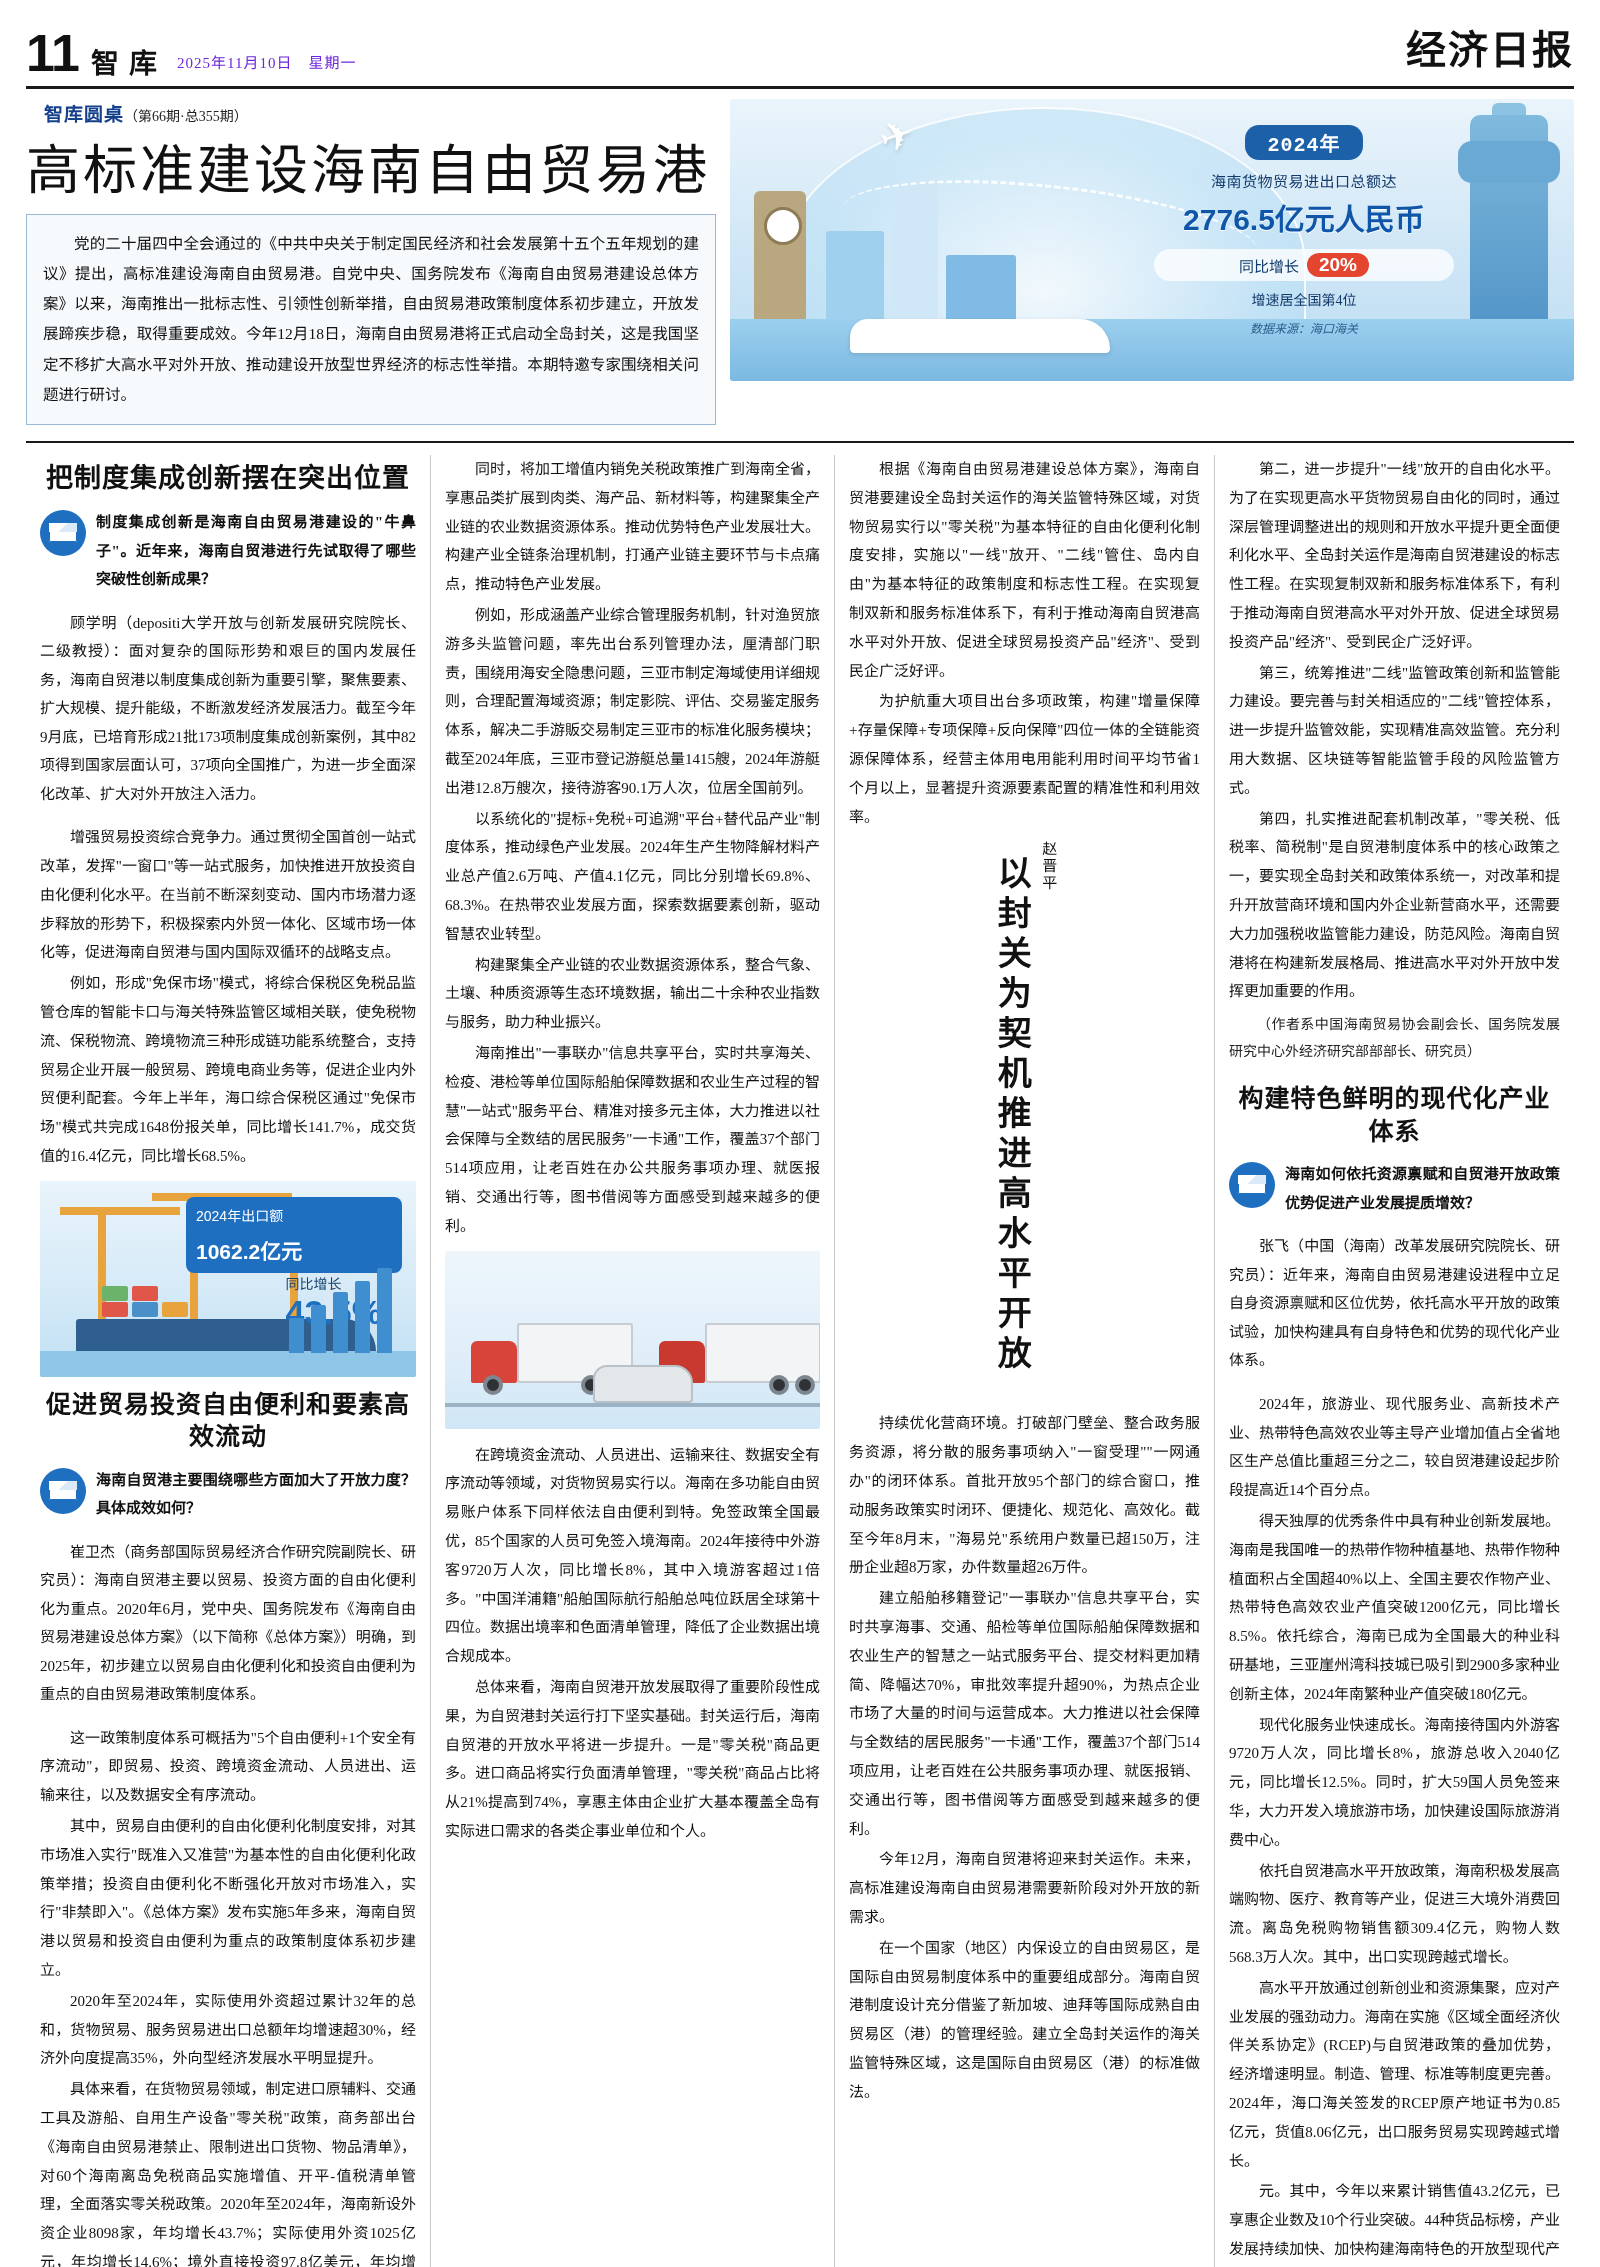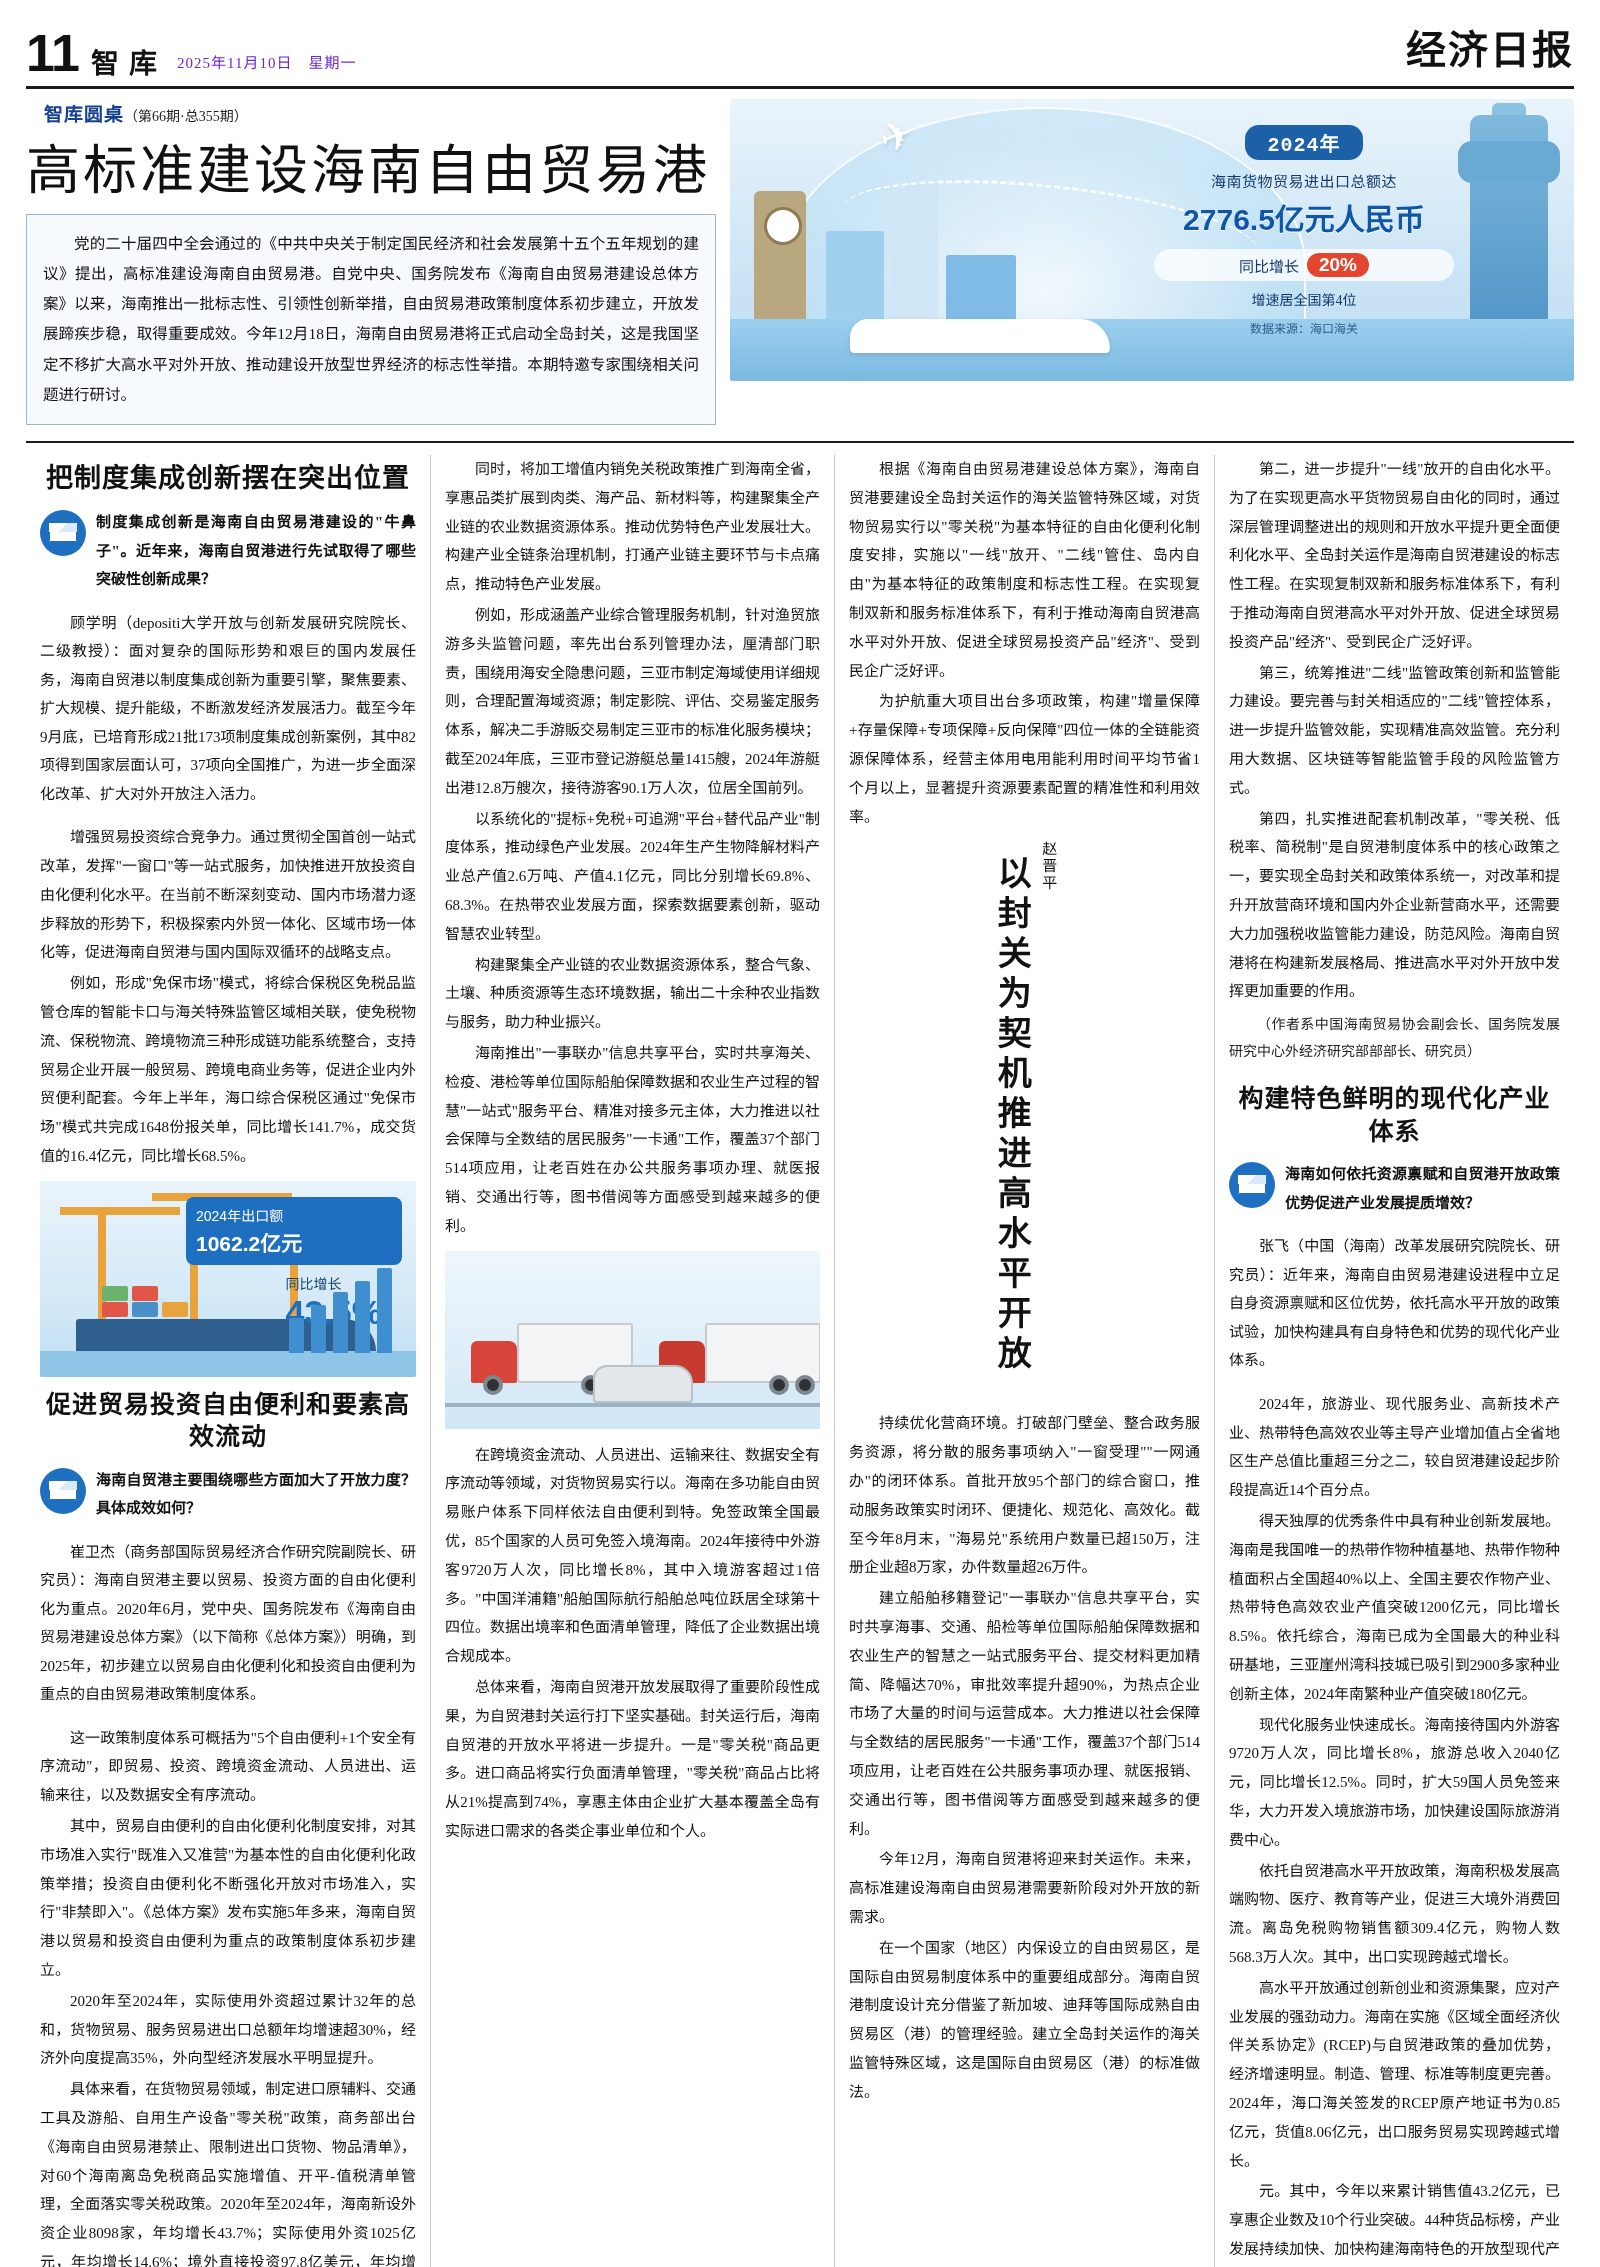--- a/index.html
+++ b/index.html
@@ -162,21 +162,21 @@
   .hero-row{
     margin-top:10px;display:flex;align-items:center;justify-content:center;gap:8px;
     background:rgba(255,255,255,.75);border-radius:16px;padding:4px 10px;
   }
   .hero-row .t{font-size:15px;color:#123a6b;}
   .hero-pct{
     background:#e3452f;color:#fff;font-family:"Liberation Sans",sans-serif;font-weight:700;
     font-size:19px;border-radius:12px;padding:1px 12px;
   }
   .hero-rank{font-size:14px;color:#123a6b;margin-top:8px;}
-  .hero-src{font-size:12px;color:#2d5c8a;margin-top:10px;}
+  .hero-src{font-size:12px;color:#2d5c8a;margin-top:10px;font-style:italic;}
   
   .cols{
     display:flex;
     gap:0;
     margin-top:16px;
     border-top:2px solid #1a1a1a;
     padding-top:12px;
   }
   .col{
     padding:0 14px;
@@ -275,21 +275,21 @@
     border-radius:4px 40px 10px 10px;
   }
   .port .water{position:absolute;left:0;bottom:0;width:100%;height:26px;background:#8fc6e8;}
   .port .box{position:absolute;width:26px;height:15px;border-radius:2px;}
   .port .tower2{position:absolute;right:66px;bottom:52px;width:26px;height:92px;background:#d9e9f5;border-radius:3px;}
   .port-bubble{
     position:absolute;right:14px;top:16px;width:196px;background:#1f6fc0;color:#fff;border-radius:8px;
     padding:8px 10px;font-family:"Liberation Sans",sans-serif;
   }
   .port-bubble .pb-t{font-size:14px;}
-  .port-bubble .pb-v{font-size:21px;font-weight:700;margin-top:2px;}
+  .port-bubble .pb-v{font-size:21px;font-weight:700;margin-top:10px;}
   .port-pct{
     position:absolute;right:34px;top:92px;font-family:"Liberation Sans",sans-serif;
     font-size:34px;font-weight:700;color:#1f6fc0;
   }
   .port-pct .lbl{display:block;font-size:14px;font-weight:400;color:#16456f;}
   .bars{position:absolute;right:24px;bottom:24px;display:flex;align-items:flex-end;gap:7px;height:92px;}
   .bars i{display:block;width:15px;background:#3f8ed0;border-radius:2px 2px 0 0;}
   
   .trucks{
     position:relative;width:100%;height:178px;margin:10px 0 12px 0;border-radius:2px;overflow:hidden;

